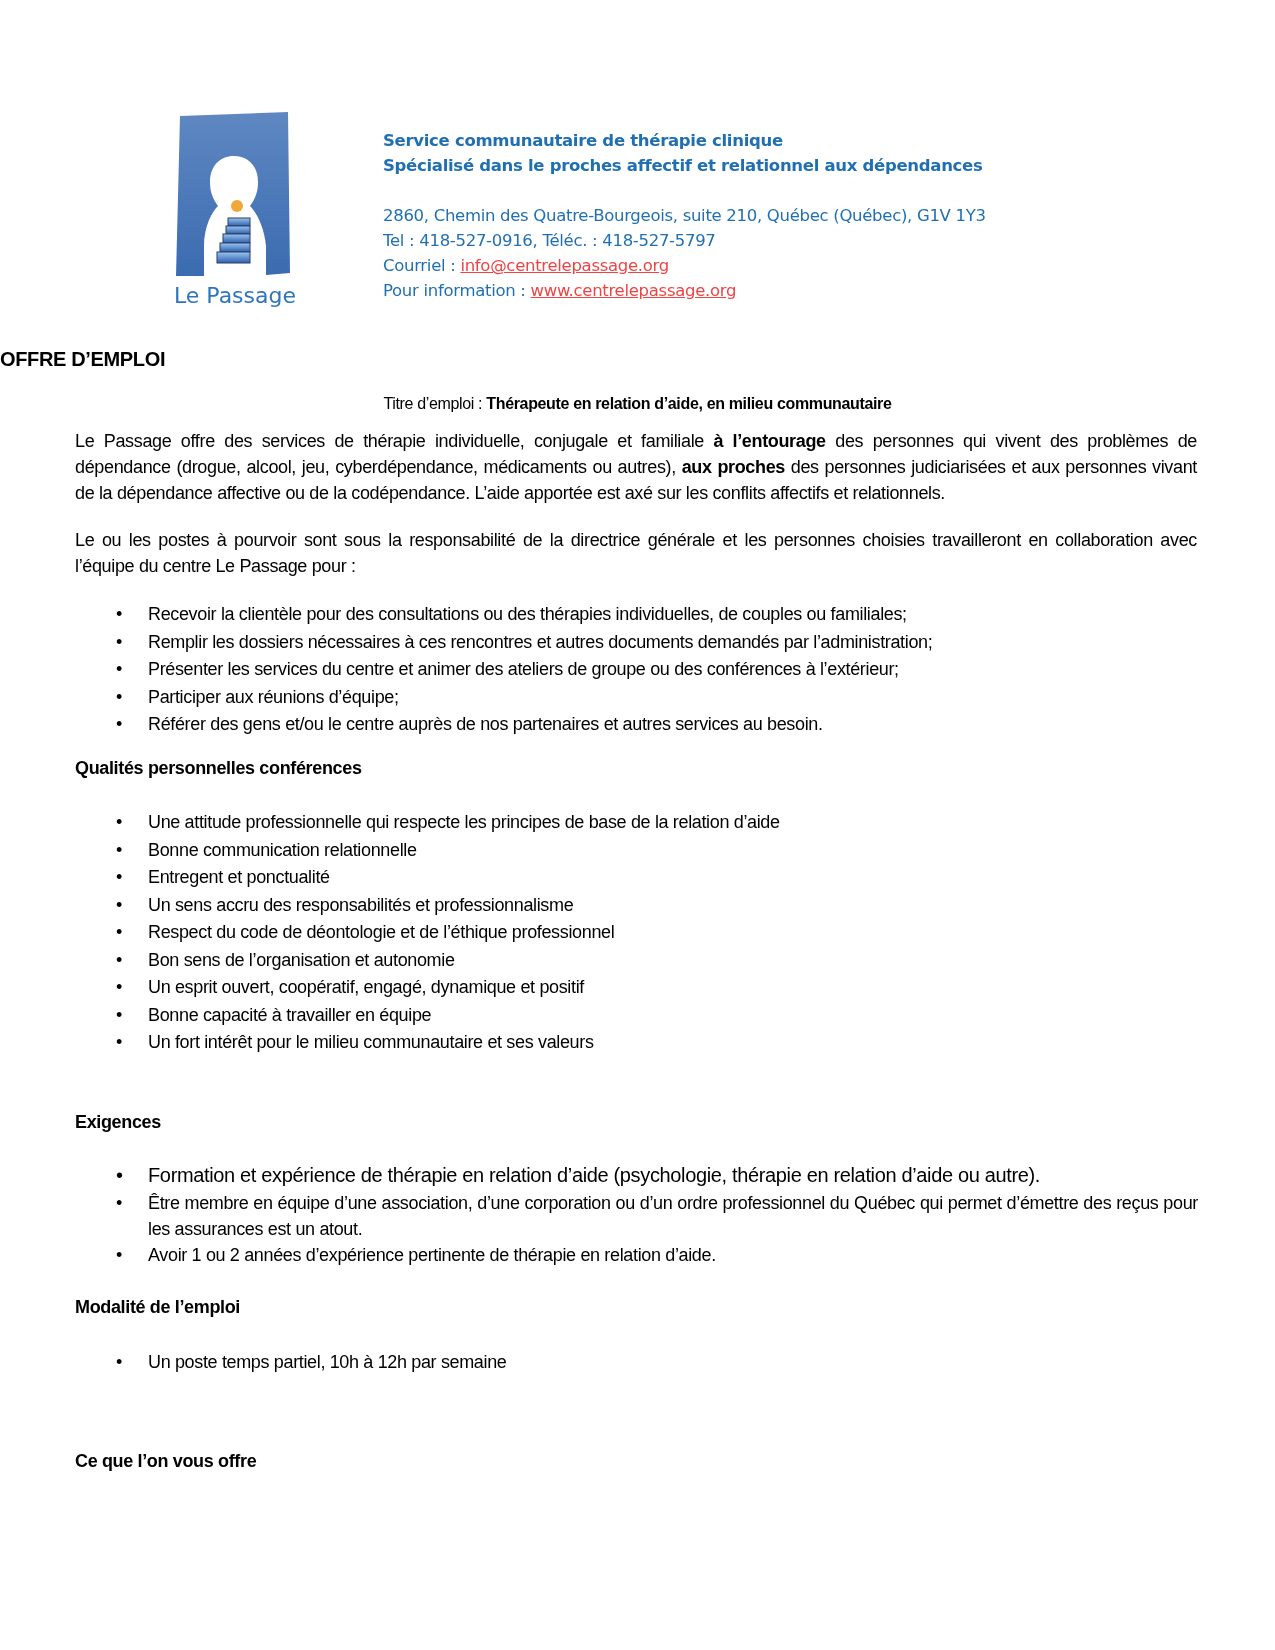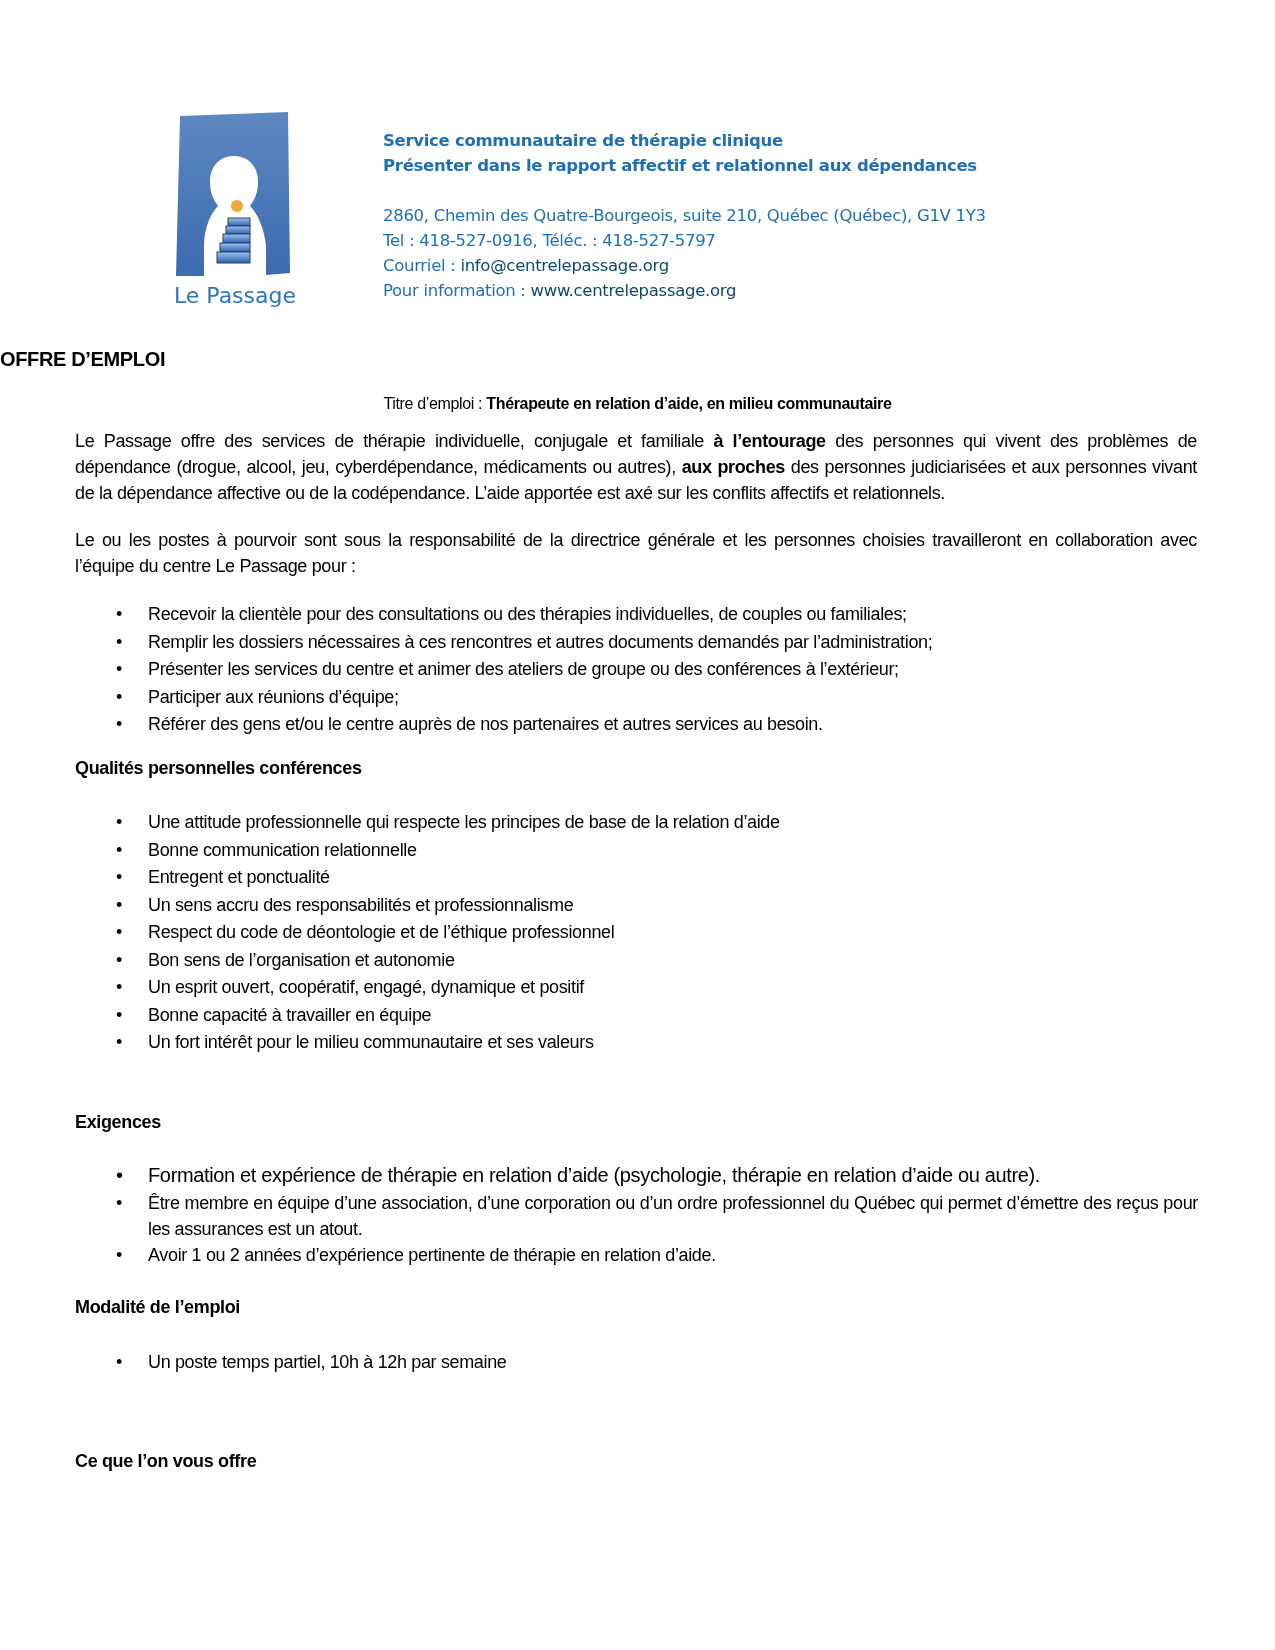--- a/index.html
+++ b/index.html
@@ -3,21 +3,21 @@
 <meta charset="utf-8">
 <style>
   html, body { margin: 0; padding: 0; background: #ffffff; }
   body { width: 1275px; height: 1650px; position: relative; overflow: hidden; color: #000; }
   .page { position: absolute; left: 0; top: 0; width: 1275px; height: 1650px; }
   .body-font { font-family: "Liberation Sans", sans-serif; letter-spacing: -0.35px; }
   .logo { position: absolute; left: 170px; top: 108px; width: 130px; height: 210px; }
   .header-text { position: absolute; left: 371px; top: 128px; font-family: "DejaVu Sans", sans-serif; color: #1f6fb2; font-size: 16.5px; line-height: 25px; letter-spacing: -0.3px; margin-left: 12px; }
   .header-text .b { font-weight: bold; }
   .header-text .gap { height: 25px; }
-  .header-text a { color: #0c4a6e; }
+  .header-text a { color: #ef4444; text-decoration: underline; }
   .title { position: absolute; left: 0; width: 1275px; top: 348px; font-size: 20px; font-weight: bold; }
   .subtitle { position: absolute; left: 0; width: 1275px; top: 395px; text-align: center; font-size: 16px; }
   .subtitle b { font-weight: bold; }
   .para { position: absolute; left: 75px; width: 1122px; font-size: 18px; line-height: 26px; text-align: justify; }
   .para b { font-weight: bold; }
   .heading { position: absolute; left: 75px; font-size: 18px; font-weight: bold; }
   ul.blist { position: absolute; left: 0; margin: 0; padding: 0; list-style: none; width: 1200px; }
   ul.blist li { position: relative; padding-left: 148px; font-size: 18px; line-height: 27.5px; }
   ul.blist li .bullet { position: absolute; left: 116px; top: 0; }
   ul.blist li .txt { display: block; width: 1050px; text-align: justify; }
@@ -49,21 +49,21 @@
         <rect x="53" y="126" width="27" height="9" fill="url(#stairg)"></rect>
         <rect x="50" y="135" width="30" height="9" fill="url(#stairg)"></rect>
         <rect x="47" y="144" width="33" height="11" fill="url(#stairg)"></rect>
       </g>
       <text x="65" y="195" text-anchor="middle" font-family="DejaVu Sans, sans-serif" font-size="22" fill="#2e75bb">Le Passage</text>
     </svg>
   </div>
 
   <div class="header-text">
     <div class="b">Service communautaire de thérapie clinique</div>
-    <div class="b">Présenter dans le rapport affectif et relationnel aux dépendances</div>
+    <div class="b">Spécialisé dans le proches affectif et relationnel aux dépendances</div>
     <div class="gap"></div>
     <div>2860, Chemin des Quatre-Bourgeois, suite 210, Québec (Québec), G1V 1Y3</div>
     <div>Tel : 418-527-0916, Téléc. : 418-527-5797</div>
     <div><span>Courriel : </span><a>info@centrelepassage.org</a></div>
     <div><span>Pour information : </span><a>www.centrelepassage.org</a></div>
   </div>
 
   <div class="title body-font">OFFRE D’EMPLOI</div>
   <div class="subtitle body-font"><span>Titre d’emploi : </span><b>Thérapeute en relation d’aide, en milieu communautaire</b></div>
 

